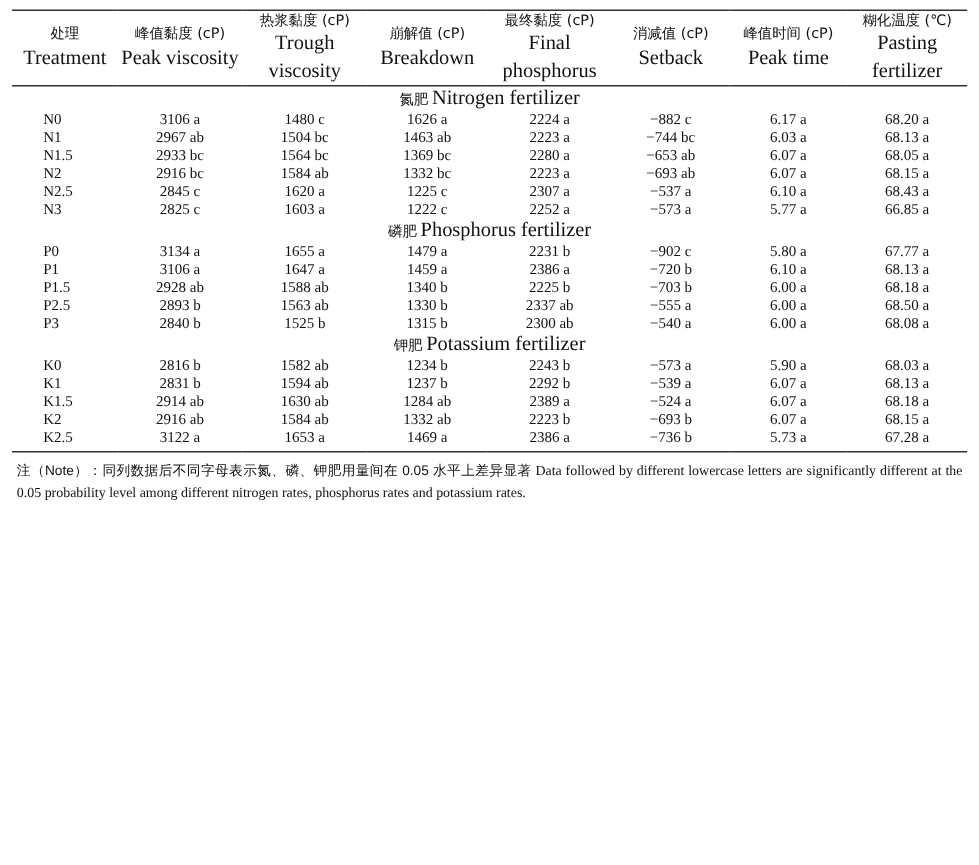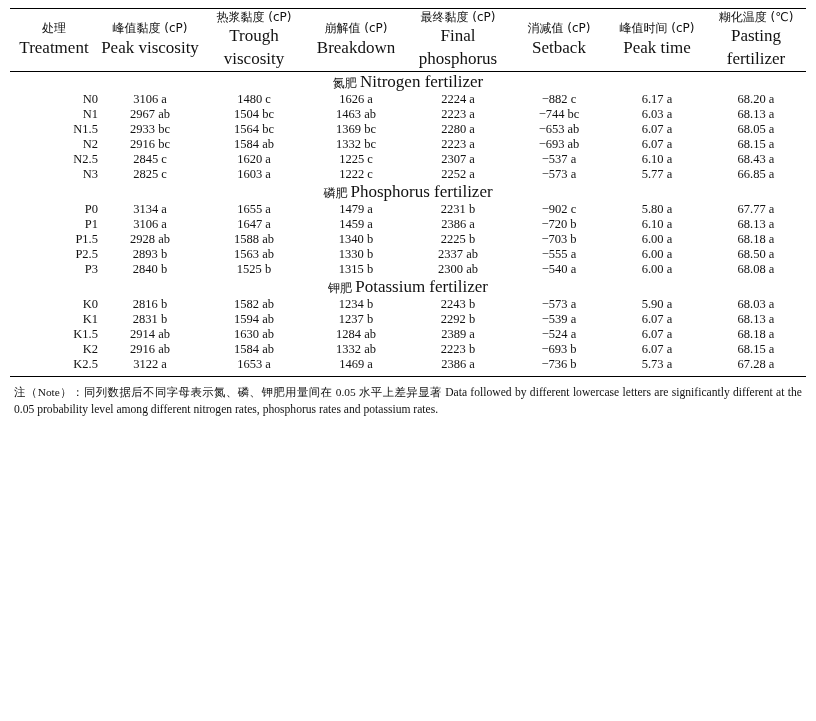--- a/index.html
+++ b/index.html
@@ -82,33 +82,33 @@
     font-family: "Liberation Serif", serif;
     font-size: 17px;
   }
   td.cell {
     text-align: center;
     font-size: 12.5px;
     padding: 5.2px 2px;
     font-family: "Liberation Serif", serif;
   }
   td.cell.treat {
-    text-align: right;
+    text-align: left;
     padding-left: 26px;
   }
   .note {
     width: 788px;
     margin: 7px auto 0 auto;
     font-size: 11.6px;
     line-height: 1.5;
     text-align: justify;
     font-family: "Liberation Serif", serif;
   }
   .note .cn {
-    font-family: Liberation Serif, serif;
+    font-family: Liberation Sans, sans-serif;
     font-size: 11.4px;
   }
   .spacer-row td { height: 4px; font-size: 0; line-height: 0; padding: 0; }
 </style>
 </head>
 <body>
 
 <div class="page">
   <table class="data">
     <colgroup>

